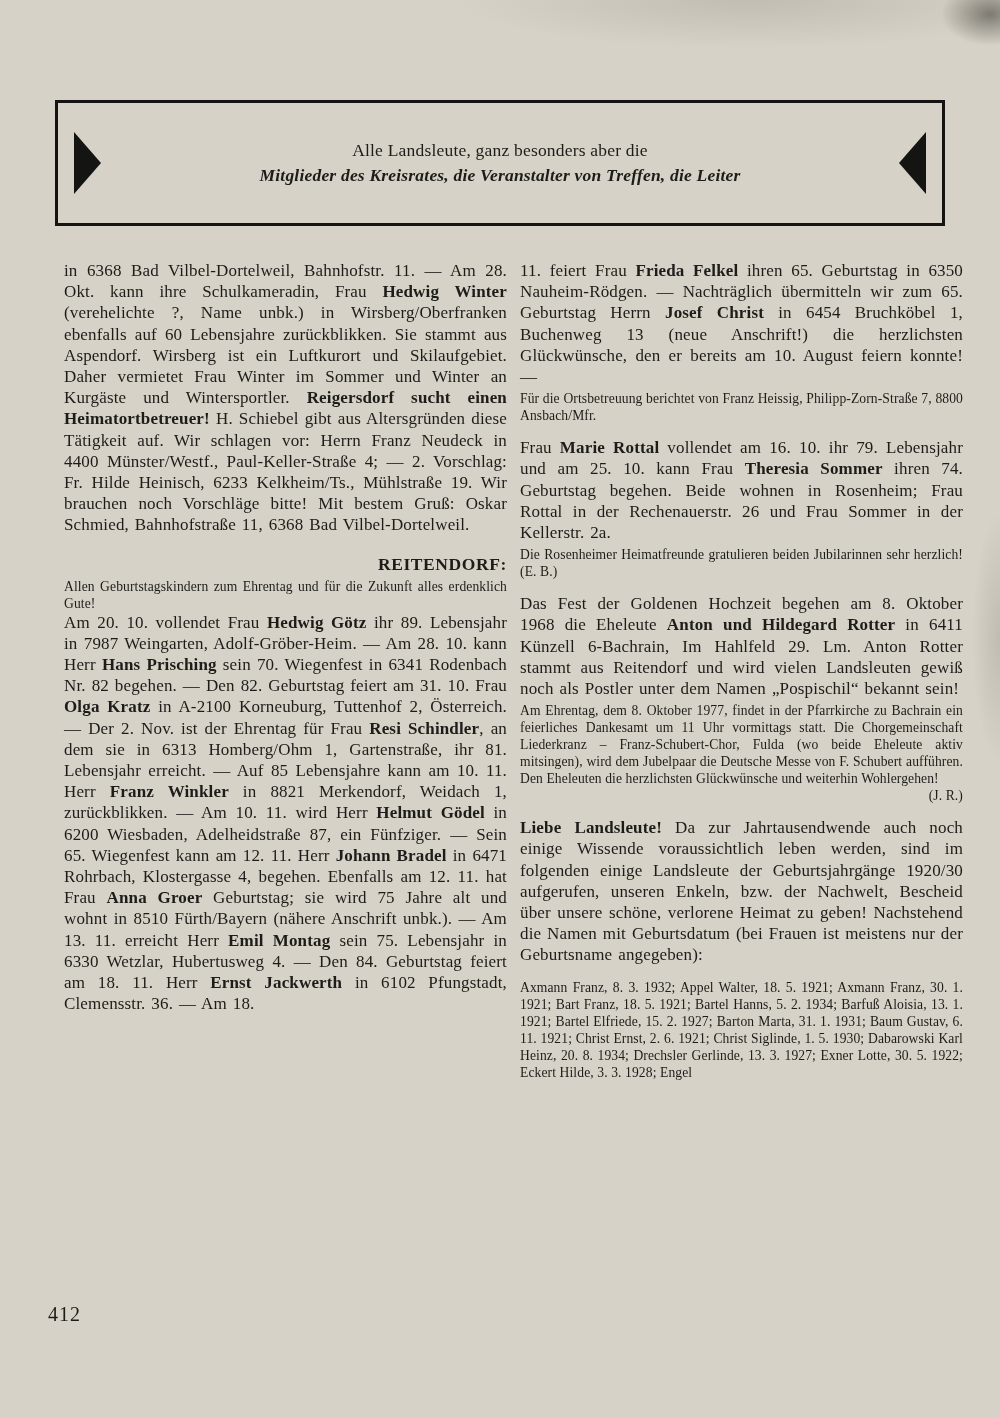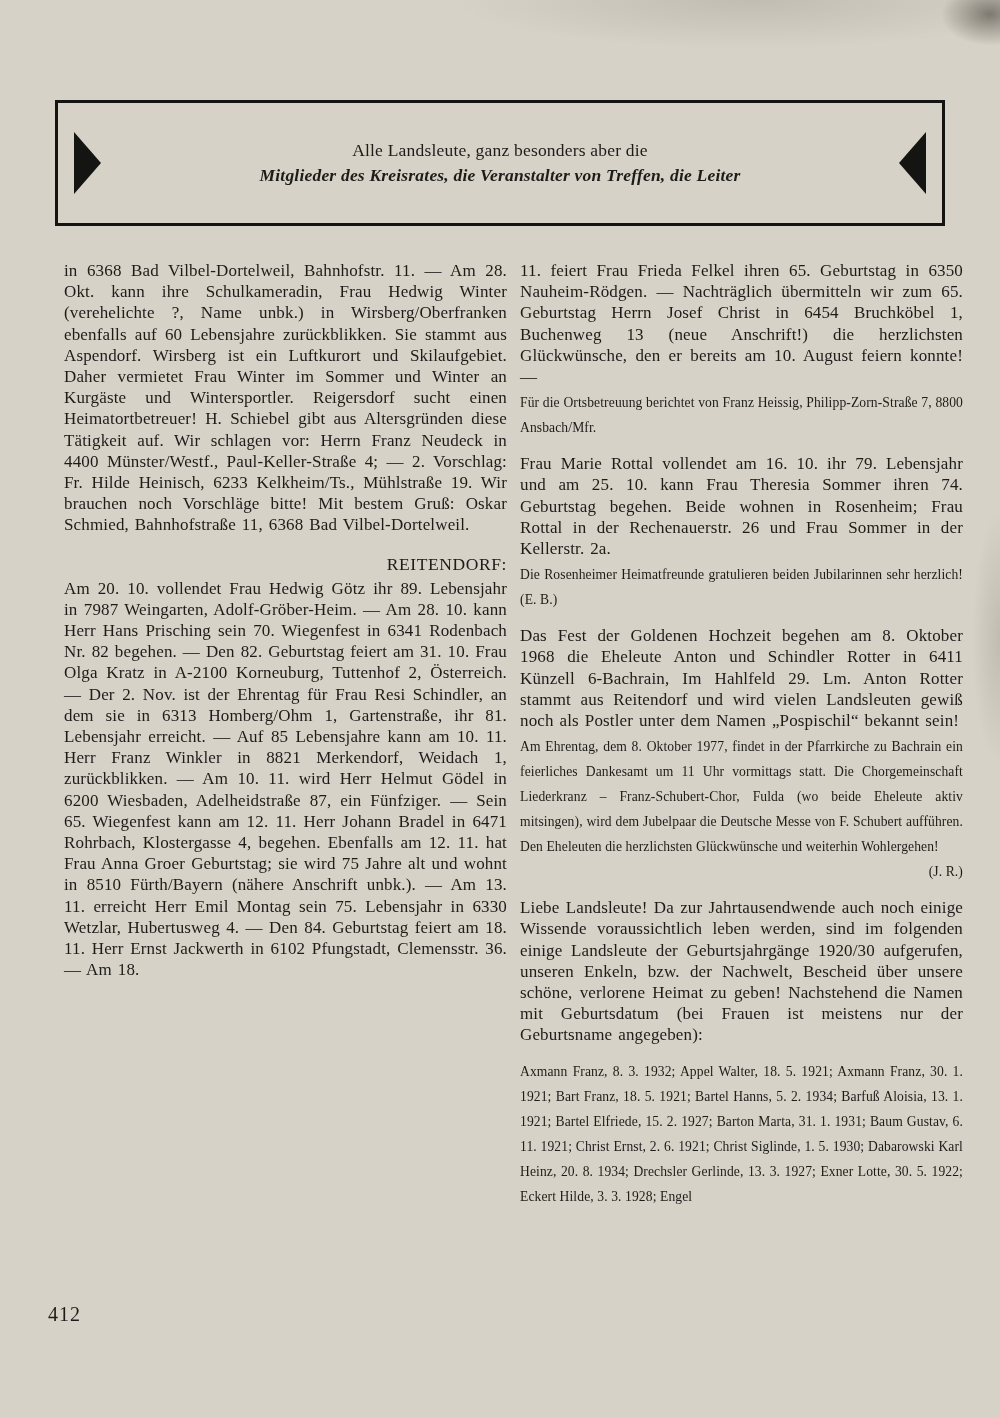--- a/index.html
+++ b/index.html
@@ -32,24 +32,24 @@
   .notice-text .nl-b { font-weight:700;font-style:italic; }
   
   .columns {
     position:absolute; left:64px; top:252px;
     width:912px;
     display:flex; gap:13px;margin-top:8px;
   }
   .col { width:443px; text-align:justify; }
   .para { margin:0; text-align:justify; }
   .para.body { font-size:17px; line-height:21.2px; letter-spacing:.15px; word-spacing:1.5px; }
-  .para.small { font-size:13.6px; line-height:25px; margin-top:3px; letter-spacing:.1px;font-family:Liberation Serif, serif; }
+  .para.small { font-size:13.6px; line-height:17px; margin-top:3px; letter-spacing:.1px;font-family:Liberation Serif, serif; }
   .para.heading { font-size:17.5px; font-weight:700; margin-top:18px; margin-bottom:3px; letter-spacing:.6px; text-align:right; }
   .para.gap { margin-top:13px; }
-  .bold { font-weight:400; }
+  .bold { font-weight:700; }
   .tail { display:block; text-align:right; }
   
   .page-number {
     position:absolute; left:48px; top:1303px;
     font-size:20px; letter-spacing:1px;text-align:right;
   }
 </style>
 </head>
 <body>
 
@@ -61,28 +61,29 @@
       <div class="nl">Alle Landsleute, ganz besonders aber die</div>
       <div class="nl nl-b">Mitglieder des Kreisrates, die Veranstalter von Treffen, die Leiter</div>
     </div>
     <div class="arrow arrow-left"></div>
   </div>
 
   <div class="columns">
     <div class="col">
         <p class="para body"><span>in 6368 Bad Vilbel-Dortelweil, Bahnhofstr. 11. — Am 28. Okt. kann ihre Schulkameradin, Frau </span><span class="bold">Hedwig Winter</span><span> (verehelichte ?, Name unbk.) in Wirsberg/Oberfranken ebenfalls auf 60 Lebensjahre zurückblikken. Sie stammt aus Aspendorf. Wirsberg ist ein Luftkurort und Skilaufgebiet. Daher vermietet Frau Winter im Sommer und Winter an Kurgäste und Wintersportler. </span><span class="bold">Reigersdorf sucht einen Heimatortbetreuer!</span><span> H. Schiebel gibt aus Altersgründen diese Tätigkeit auf. Wir schlagen vor: Herrn Franz Neudeck in 4400 Münster/Westf., Paul-Keller-Straße 4; — 2. Vorschlag: Fr. Hilde Heinisch, 6233 Kelkheim/Ts., Mühlstraße 19. Wir brauchen noch Vorschläge bitte! Mit bestem Gruß: Oskar Schmied, Bahnhofstraße 11, 6368 Bad Vilbel-Dortelweil.</span></p>
         <p class="para heading"><span class="bold">REITENDORF:</span></p>
+        <p class="para small"><span>Allen Geburtstagskindern zum Ehrentag und für die Zukunft alles erdenklich Gute!</span></p>
         <p class="para body"><span>Am 20. 10. vollendet Frau </span><span class="bold">Hedwig Götz</span><span> ihr 89. Lebensjahr in 7987 Weingarten, Adolf-Gröber-Heim. — Am 28. 10. kann Herr </span><span class="bold">Hans Prisching</span><span> sein 70. Wiegenfest in 6341 Rodenbach Nr. 82 begehen. — Den 82. Geburtstag feiert am 31. 10. Frau </span><span class="bold">Olga Kratz</span><span> in A-2100 Korneuburg, Tuttenhof 2, Österreich. — Der 2. Nov. ist der Ehrentag für Frau </span><span class="bold">Resi Schindler</span><span>, an dem sie in 6313 Homberg/Ohm 1, Gartenstraße, ihr 81. Lebensjahr erreicht. — Auf 85 Lebensjahre kann am 10. 11. Herr </span><span class="bold">Franz Winkler</span><span> in 8821 Merkendorf, Weidach 1, zurückblikken. — Am 10. 11. wird Herr </span><span class="bold">Helmut Gödel</span><span> in 6200 Wiesbaden, Adelheidstraße 87, ein Fünfziger. — Sein 65. Wiegenfest kann am 12. 11. Herr </span><span class="bold">Johann Bradel</span><span> in 6471 Rohrbach, Klostergasse 4, begehen. Ebenfalls am 12. 11. hat Frau </span><span class="bold">Anna Groer</span><span> Geburtstag; sie wird 75 Jahre alt und wohnt in 8510 Fürth/Bayern (nähere Anschrift unbk.). — Am 13. 11. erreicht Herr </span><span class="bold">Emil Montag</span><span> sein 75. Lebensjahr in 6330 Wetzlar, Hubertusweg 4. — Den 84. Geburtstag feiert am 18. 11. Herr </span><span class="bold">Ernst Jackwerth</span><span> in 6102 Pfungstadt, Clemensstr. 36. — Am 18.</span></p>
       </div>
     <div class="col">
         <p class="para body"><span>11. feiert Frau </span><span class="bold">Frieda Felkel</span><span> ihren 65. Geburtstag in 6350 Nauheim-Rödgen. — Nachträglich übermitteln wir zum 65. Geburtstag Herrn </span><span class="bold">Josef Christ</span><span> in 6454 Bruchköbel 1, Buchenweg 13 (neue Anschrift!) die herzlichsten Glückwünsche, den er bereits am 10. August feiern konnte! —</span></p>
         <p class="para small"><span>Für die Ortsbetreuung berichtet von Franz Heissig, Philipp-Zorn-Straße 7, 8800 Ansbach/Mfr.</span></p>
         <p class="para body gap"><span>Frau </span><span class="bold">Marie Rottal</span><span> vollendet am 16. 10. ihr 79. Lebensjahr und am 25. 10. kann Frau </span><span class="bold">Theresia Sommer</span><span> ihren 74. Geburtstag begehen. Beide wohnen in Rosenheim; Frau Rottal in der Rechenauerstr. 26 und Frau Sommer in der Kellerstr. 2a.</span></p>
         <p class="para small"><span>Die Rosenheimer Heimatfreunde gratulieren beiden Jubilarinnen sehr herzlich! (E. B.)</span></p>
-        <p class="para body gap"><span>Das Fest der Goldenen Hochzeit begehen am 8. Oktober 1968 die Eheleute </span><span class="bold">Anton und Schindler Rotter</span><span> in 6411 Künzell 6-Bachrain, Im Hahlfeld 29. Lm. Anton Rotter stammt aus Reitendorf und wird vielen Landsleuten gewiß noch als Postler unter dem Namen „Pospischil“ bekannt sein!</span></p>
+        <p class="para body gap"><span>Das Fest der Goldenen Hochzeit begehen am 8. Oktober 1968 die Eheleute </span><span class="bold">Anton und Hildegard Rotter</span><span> in 6411 Künzell 6-Bachrain, Im Hahlfeld 29. Lm. Anton Rotter stammt aus Reitendorf und wird vielen Landsleuten gewiß noch als Postler unter dem Namen „Pospischil“ bekannt sein!</span></p>
         <p class="para small"><span>Am Ehrentag, dem 8. Oktober 1977, findet in der Pfarrkirche zu Bachrain ein feierliches Dankesamt um 11 Uhr vormittags statt. Die Chorgemeinschaft Liederkranz – Franz-Schubert-Chor, Fulda (wo beide Eheleute aktiv mitsingen), wird dem Jubelpaar die Deutsche Messe von F. Schubert aufführen. Den Eheleuten die herzlichsten Glückwünsche und weiterhin Wohlergehen!</span><span class="tail">(J. R.)</span></p>
         <p class="para body gap"><span class="bold">Liebe Landsleute!</span><span>  Da zur Jahrtausendwende auch noch einige Wissende voraussichtlich leben werden, sind im folgenden einige Landsleute der Geburtsjahrgänge 1920/30 aufgerufen, unseren Enkeln, bzw. der Nachwelt, Bescheid über unsere schöne, verlorene Heimat zu geben! Nachstehend die Namen mit Geburtsdatum (bei Frauen ist meistens nur der Geburtsname angegeben):</span></p>
         <p class="para small gap"><span>Axmann Franz, 8. 3. 1932; Appel Walter, 18. 5. 1921; Axmann Franz, 30. 1. 1921; Bart Franz, 18. 5. 1921; Bartel Hanns, 5. 2. 1934; Barfuß Aloisia, 13. 1. 1921; Bartel Elfriede, 15. 2. 1927; Barton Marta, 31. 1. 1931; Baum Gustav, 6. 11. 1921; Christ Ernst, 2. 6. 1921; Christ Siglinde, 1. 5. 1930; Dabarowski Karl Heinz, 20. 8. 1934; Drechsler Gerlinde, 13. 3. 1927; Exner Lotte, 30. 5. 1922; Eckert Hilde, 3. 3. 1928; Engel</span></p>
       </div>
   </div>
 
   <div class="page-number">412</div>
 
 </div>
 

